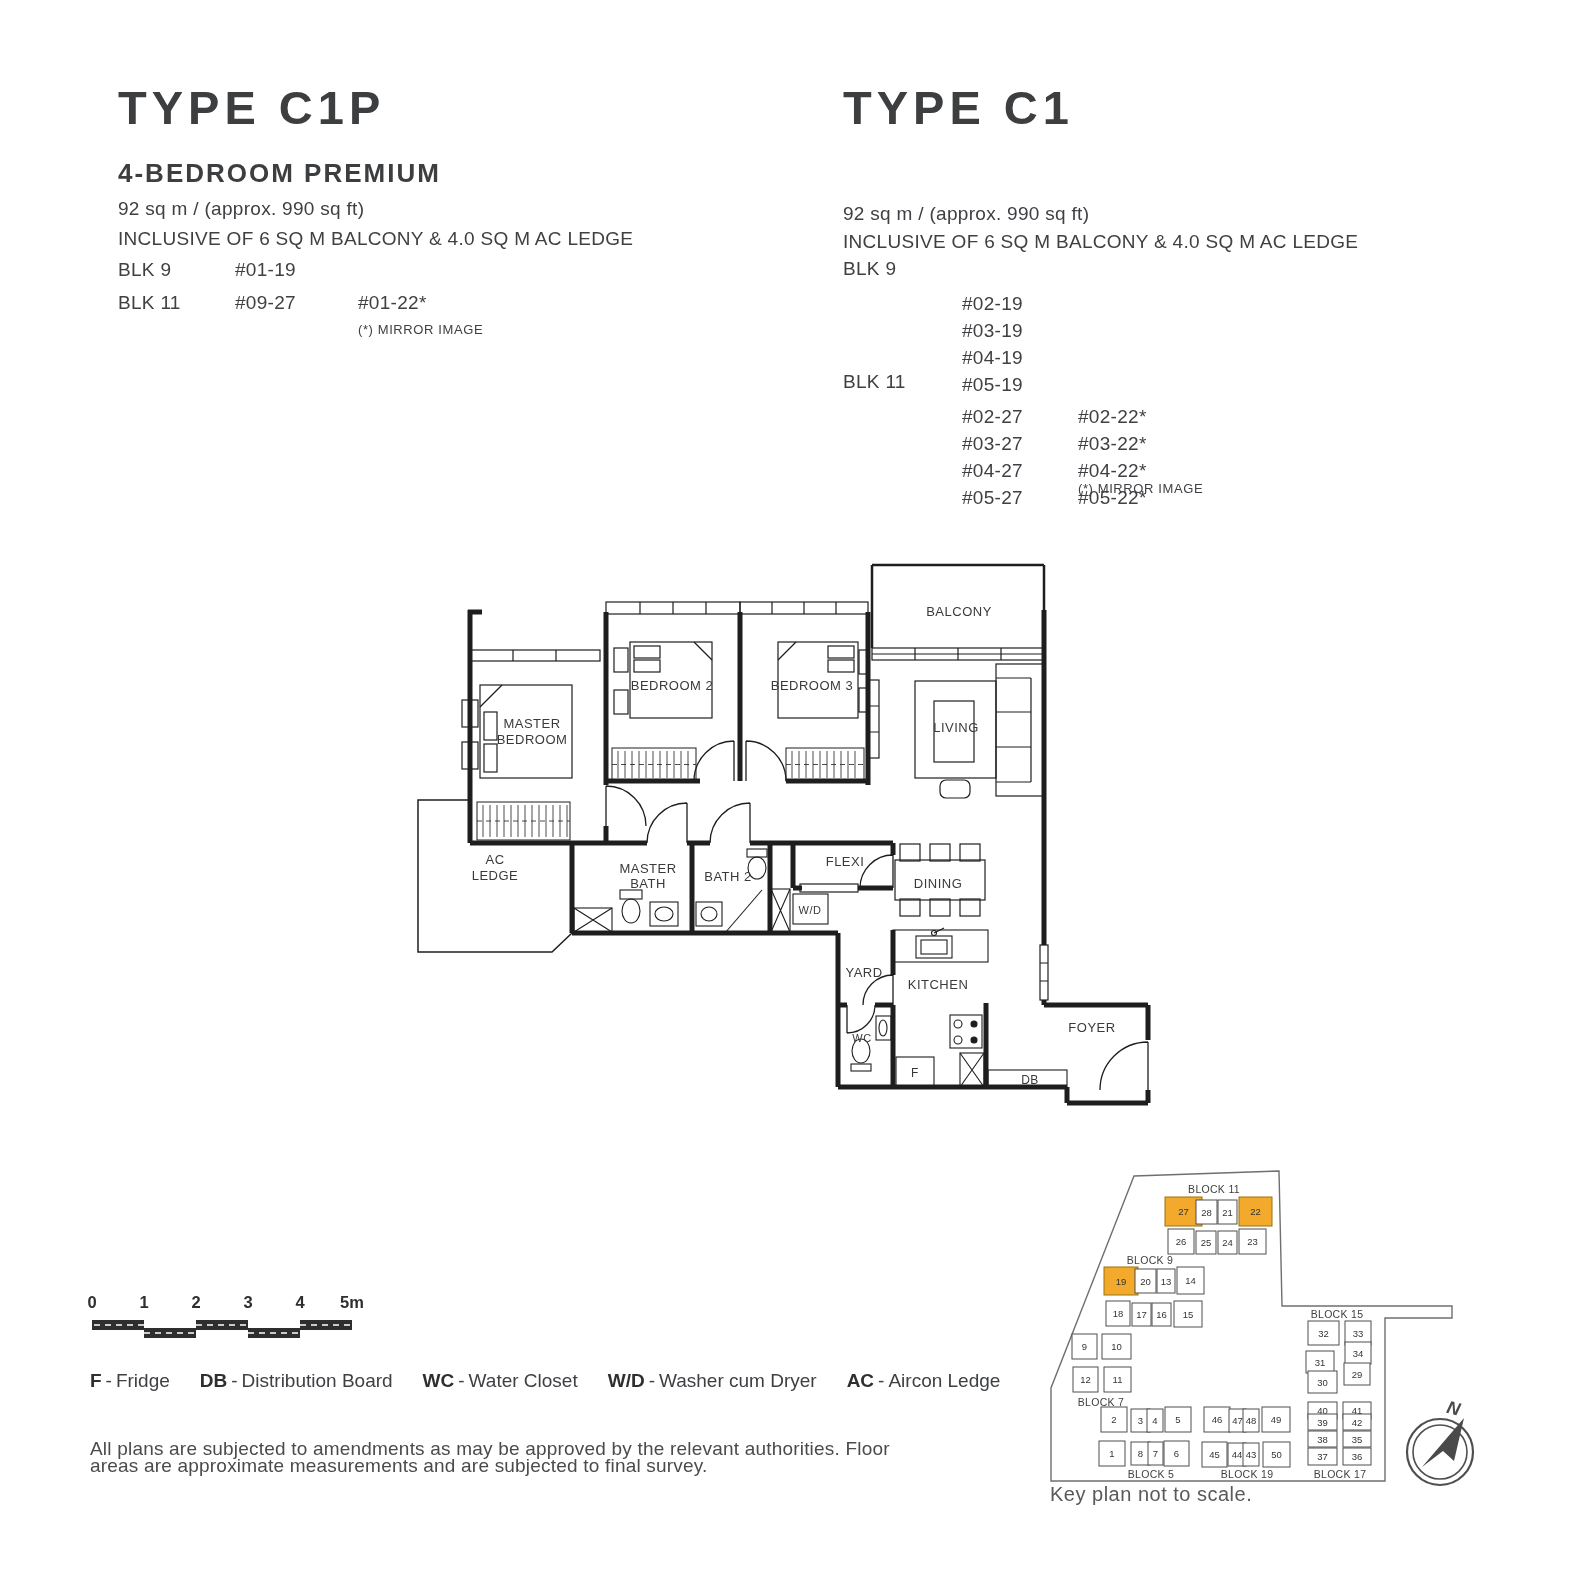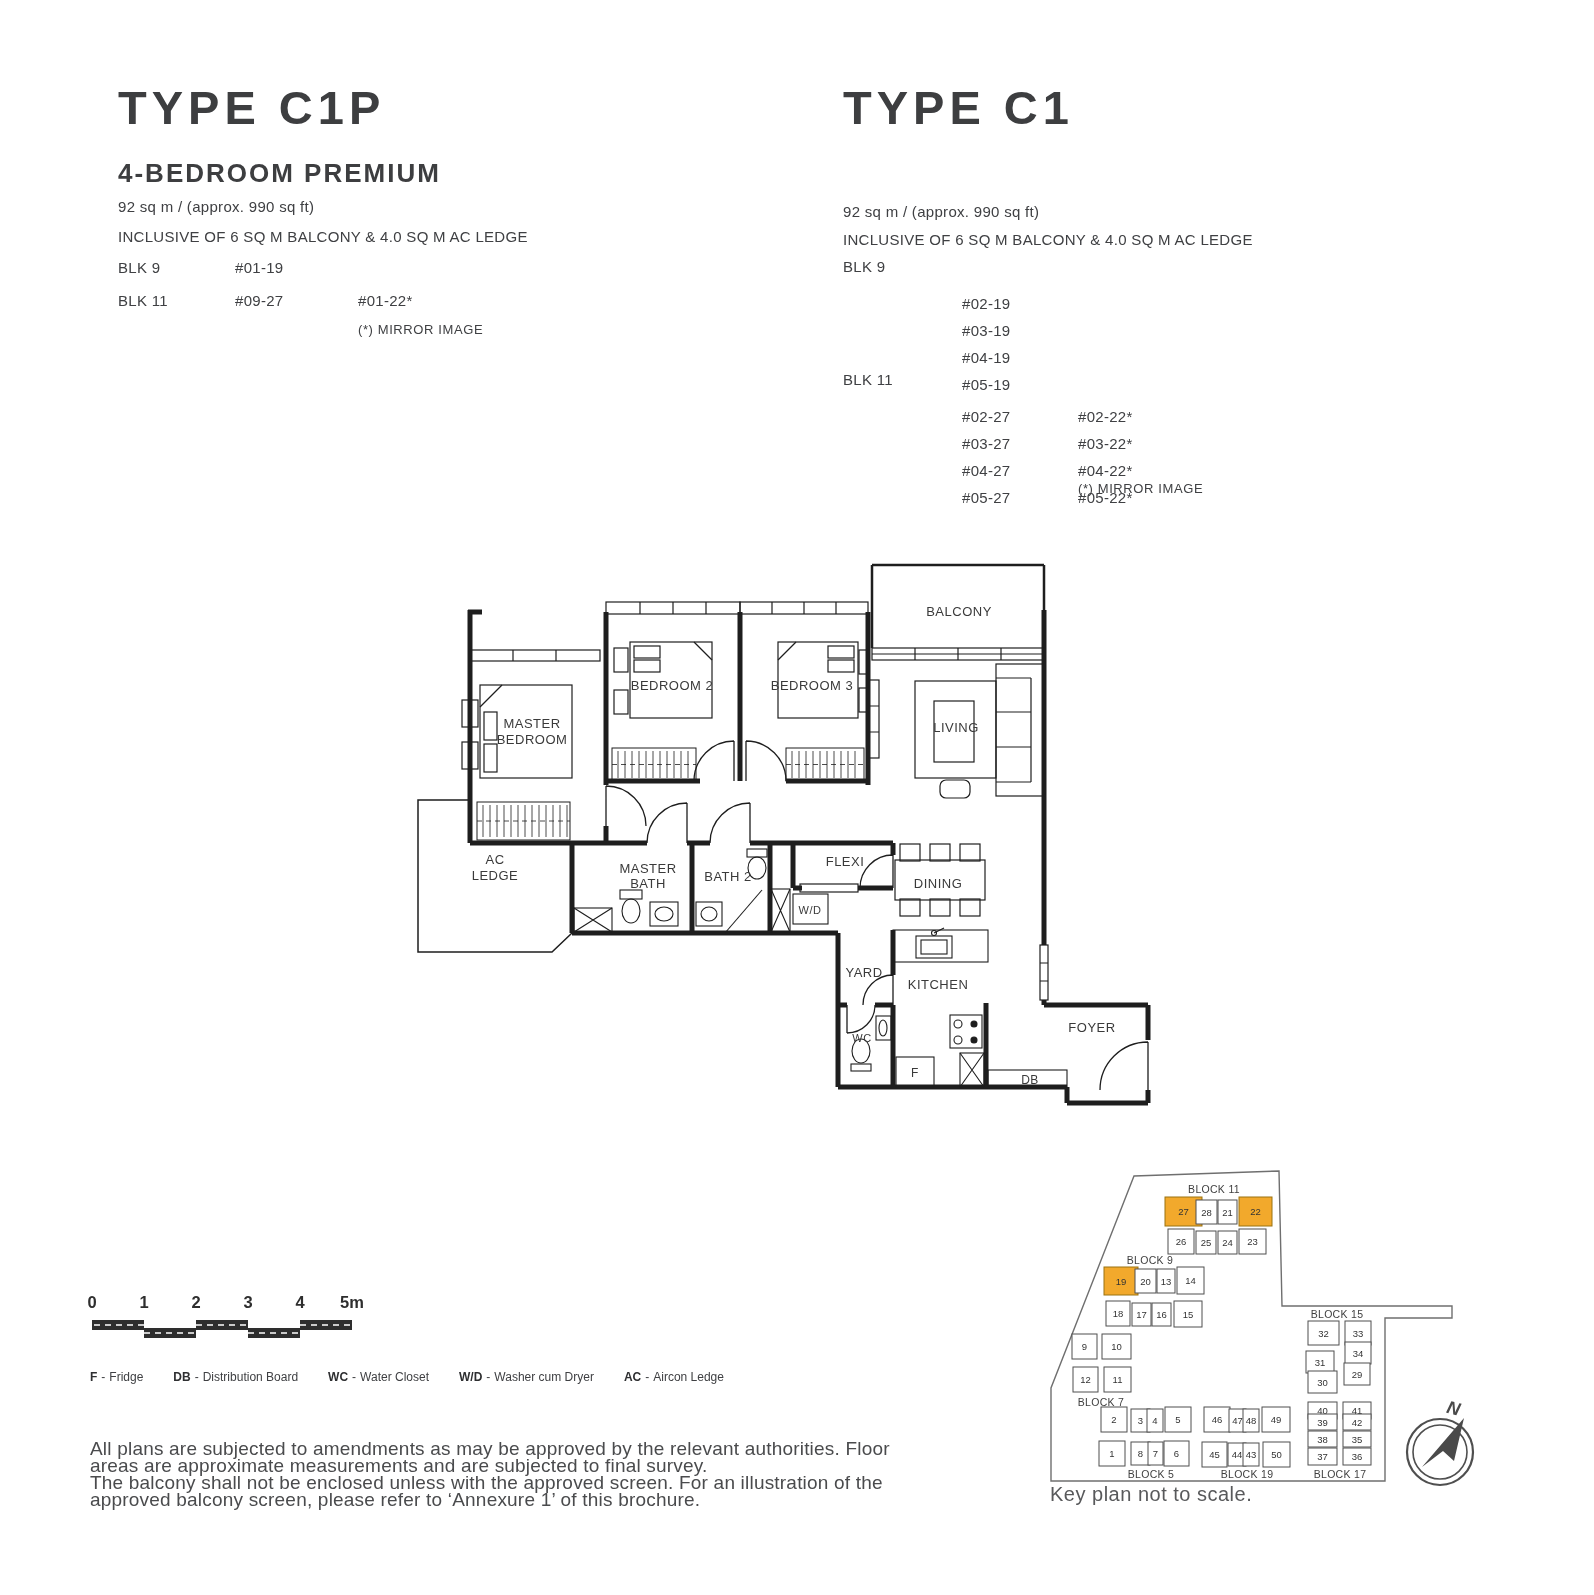--- a/index.html
+++ b/index.html
@@ -1,26 +1,26 @@
 <!DOCTYPE html>
 <html><head>
 <meta charset="utf-8">
 <style>
   html,body{margin:0;padding:0;background:#ffffff;}
   body{width:1594px;height:1595px;position:relative;overflow:hidden;
        font-family:"Liberation Sans", sans-serif;color:#414246;}
   .abs{position:absolute;}
   .t-title{font-size:47px;font-weight:700;letter-spacing:5px;color:#3d3e40;white-space:nowrap;}
   .t-sub{font-size:26px;font-weight:700;letter-spacing:2px;color:#3d3e40;white-space:nowrap;}
-  .t-body{font-size:15px;letter-spacing:0.3px;color:#3f4043;white-space:nowrap;}
+  .t-body{font-size:19px;letter-spacing:0.3px;color:#3f4043;white-space:nowrap;}
   .t-note{font-size:13px;letter-spacing:0.6px;color:#3f4043;white-space:nowrap;}
   .stack{line-height:27px;margin-top:32px;}
   .stack div{height:27px;}
   .lg-title{font-size:16.5px;font-weight:700;color:#333;letter-spacing:0.3px;}
-  .lg-row{display:flex;gap:30px;font-size:12px;color:#3f4043;margin-top:4px;}
+  .lg-row{display:flex;gap:30px;font-size:19px;color:#3f4043;margin-top:4px;}
   .lg-row b{font-weight:700;color:#2e2f31;}
   .lg-sep{margin:0 4px;}
   .disc{width:800px;font-size:19px;line-height:17px;color:#4a4b4d;letter-spacing:0.2px;}
   .disc p{margin:0;}
   .kp-caption{font-size:20px;color:#58595b;letter-spacing:0.5px;white-space:nowrap;}
   svg text{font-family:"Liberation Sans", sans-serif;}
 </style>
 </head>
 <body>
 
@@ -396,16 +396,15 @@
     <span><b>F</b><span class="lg-sep">-</span><span>Fridge</span></span>
     <span><b>DB</b><span class="lg-sep">-</span><span>Distribution Board</span></span>
     <span><b>WC</b><span class="lg-sep">-</span><span>Water Closet</span></span>
     <span><b>W/D</b><span class="lg-sep">-</span><span>Washer cum Dryer</span></span>
     <span><b>AC</b><span class="lg-sep">-</span><span>Aircon Ledge</span></span>
   </div>
 </div>
 
 <div class="abs disc" style="left:90px;top:1440px">
   <p>All plans are subjected to amendments as may be approved by the relevant authorities. Floor areas are approximate measurements and are subjected to final survey.</p>
-  <p>The balcony shall not be enclosed unless with the approved screen. For an illustration of the approved balcony screen, please refer to ‘Annexure 1’ of this brochure.</p>
 </div>
 
 <div class="abs kp-caption" style="left:1050px;top:1483px">Key plan not to scale.</div>
 
 </body></html>

